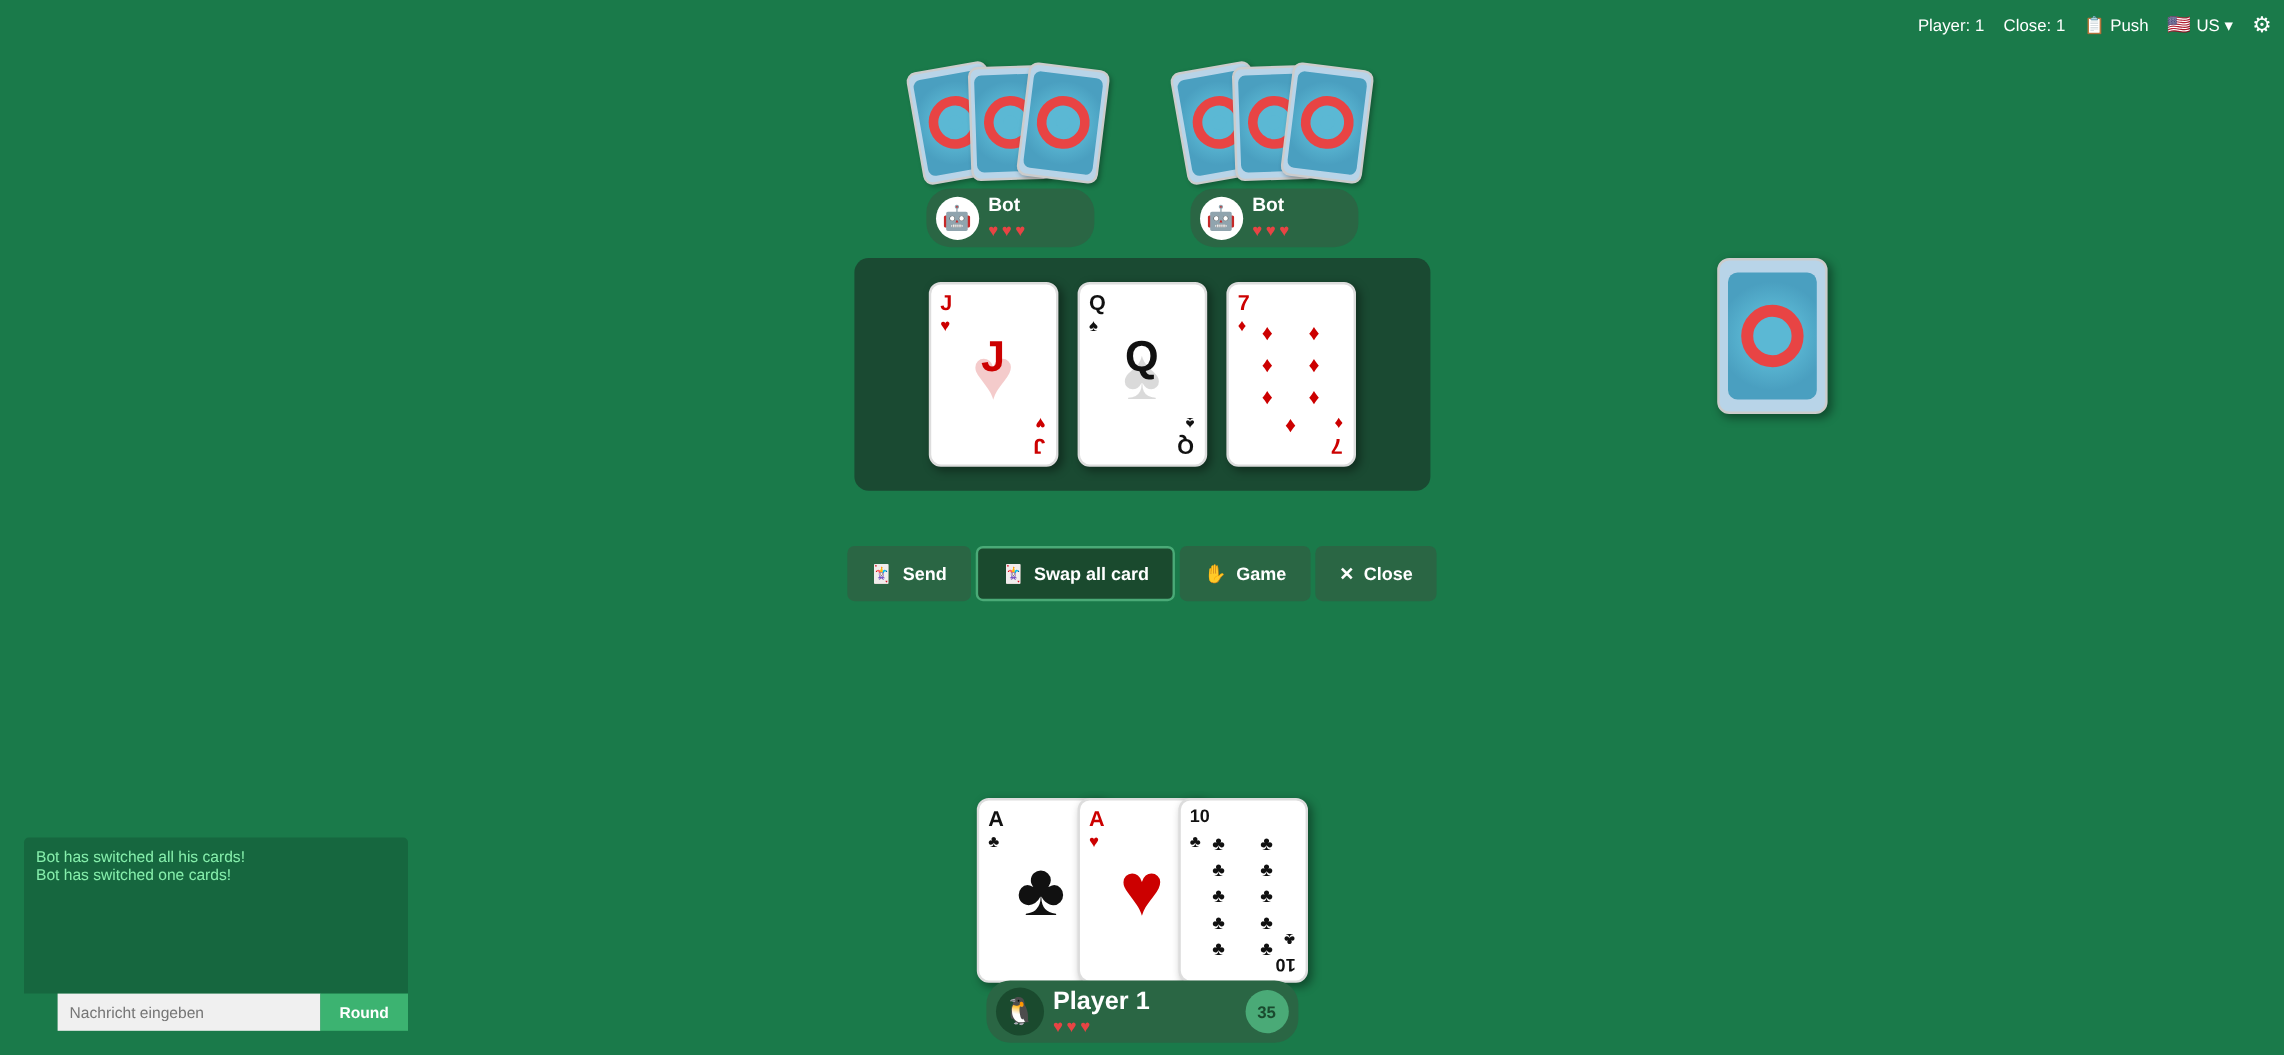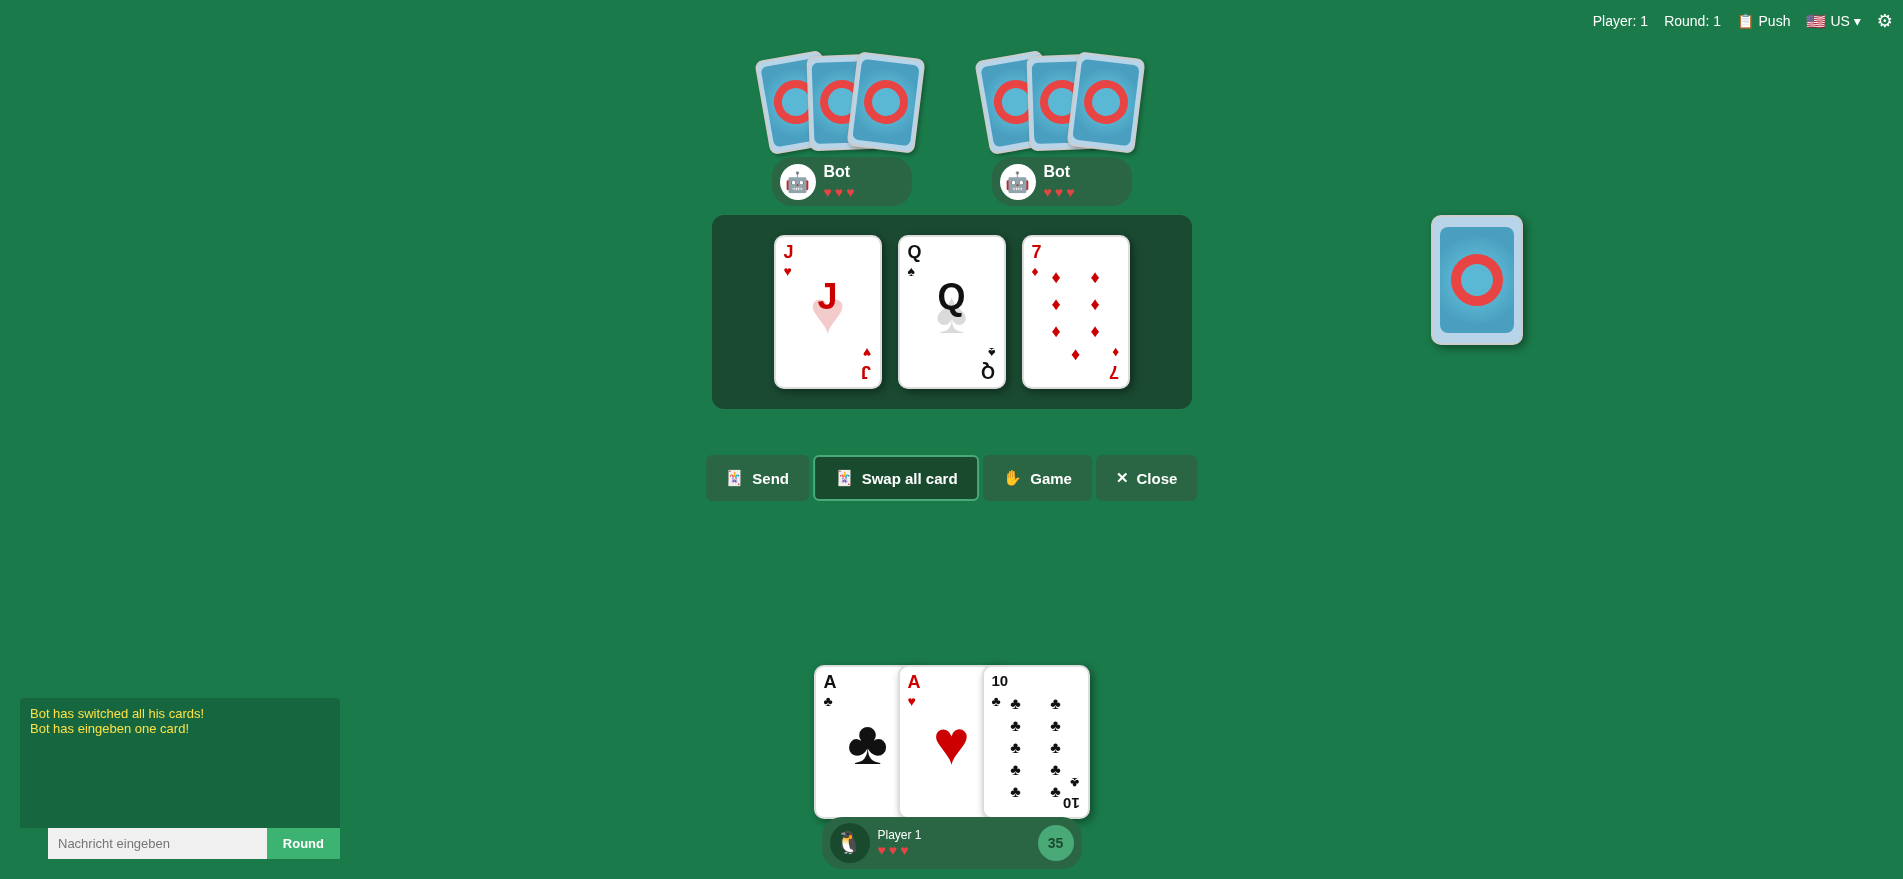--- a/index.html
+++ b/index.html
@@ -325,21 +325,21 @@
       width: 40px;
       height: 40px;
       border-radius: 50%;
       background: #1a4a2e;
       display: flex;
       align-items: center;
       justify-content: center;
       font-size: 22px;
     }
 
-    .player-name { font-size: 12px; font-weight: normal; }
+    .player-name { font-size: 21px; font-weight: bold; }
     .player-hearts { display: flex; gap: 3px; }
 
     .score-badge {
       position: absolute;
       right: 8px;
       top: 50%;
       transform: translateY(-50%);
       width: 36px;
       height: 36px;
       border-radius: 50%;
@@ -360,21 +360,21 @@
       width: 320px;
     }
 
     #chat-messages {
       height: 130px;
       overflow-y: auto;
       background: rgba(0,0,0,0.15);
       border-radius: 4px 4px 0 0;
       padding: 8px 10px;
       font-size: 13px;
-      color: #fde047;
+      color: #86efac;
     }
 
     #chat-input-row {
       display: flex;
       padding-left: 28px;
     }
 
     #chat-input {
       flex: 1;
       padding: 8px 10px;
@@ -400,21 +400,21 @@
   </style>
 </head>
 <body>
 
 <div id="topbar">
   <div class="topbar-item">
     <span>Player:</span>
     <span>1</span>
   </div>
   <div class="topbar-item">
-    <span>Round:</span>
+    <span>Close:</span>
     <span>1</span>
   </div>
   <button class="rules-btn">
     <span>📋</span>
     <span>Push</span>
   </button>
   <button class="lang-btn">
     <span class="flag">🇺🇸</span>
     <span>US</span>
     <span>▾</span>
@@ -600,19 +600,19 @@
       <span class="heart">♥</span>
       <span class="heart">♥</span>
     </div>
   </div>
   <div class="score-badge">35</div>
 </div>
 
 <div id="chat-area">
   <div id="chat-messages">
     <div>Bot has switched all his cards!</div>
-    <div>Bot has eingeben one card!</div>
+    <div>Bot has switched one cards!</div>
   </div>
   <div id="chat-input-row">
     <input id="chat-input" type="text" placeholder="Nachricht eingeben" style="">
     <button id="chat-send">Round</button>
   </div>
 </div>
 
 </body></html>

